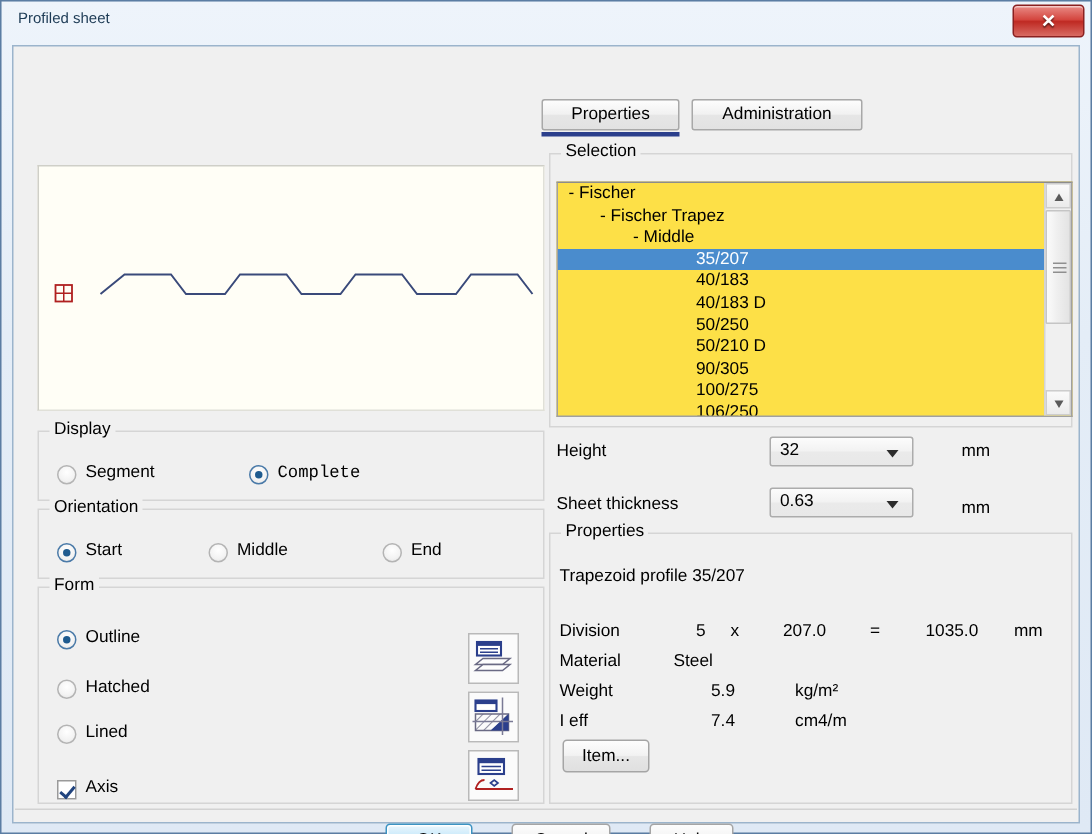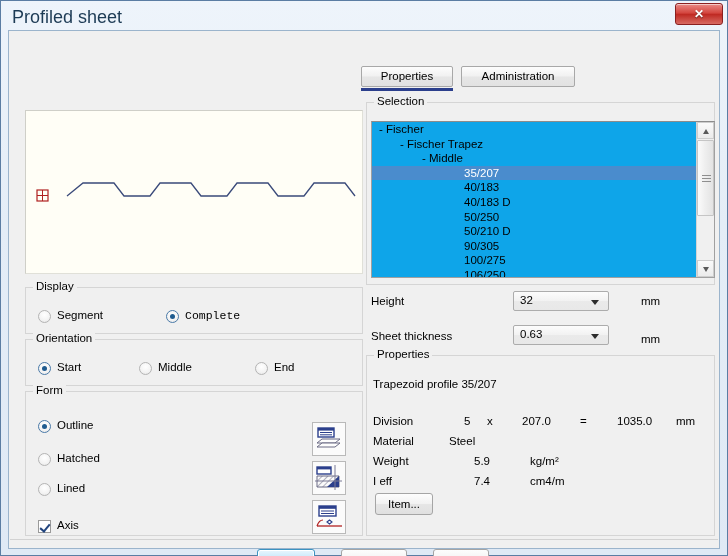--- a/index.html
+++ b/index.html
@@ -14,21 +14,21 @@
     position:absolute;left:0;top:0;width:728px;height:556px;
     box-sizing:border-box;
     border:1px solid #5b7da3;
     background:linear-gradient(to bottom,#eef4fb 0%,#e4edf7 40%,#dfe9f5 100%);
   }
   #titlebar{
     position:absolute;left:0;top:0;width:726px;height:28px;
   }
   #title-text{
     position:absolute;left:11px;top:6px;
-    font-size:18px;color:#1d3b55;
+    font-size:10px;color:#1d3b55;
   }
   #close-btn{
     position:absolute;right:4px;top:2px;width:46px;height:20px;
     border:1px solid #8a2020;border-radius:3px;
     background:linear-gradient(to bottom,#e98b86 0%,#d4463f 45%,#bf2a23 52%,#d86a62 100%);
     box-shadow:inset 0 1px 0 rgba(255,255,255,.55);
     cursor:pointer;
   }
   #close-btn .glyph{
     position:absolute;left:0;top:0;width:46px;height:20px;
@@ -97,21 +97,21 @@
     background:#fff;border:1px solid #9a9a9a;}
   .cbox.on::after{
     content:"";position:absolute;left:3px;top:1px;width:4px;height:8px;
     border:solid #21447e;border-width:0 2px 2px 0;
     transform:rotate(40deg);
   }
 
   
   #listbox{
     position:absolute;left:362px;top:90px;width:344px;height:157px;
-    box-sizing:border-box;background:#0ea5e9;
+    box-sizing:border-box;background:#fde047;
     border:1px solid #a0a0a0;border-top-color:#8c8c8c;
     overflow:hidden;
   }
   .litem{
     position:relative;height:14.6px;line-height:14.6px;
     font-size:11.5px;white-space:nowrap;padding-left:4px;
   }
   .litem.sel{background:#4a8ccd;color:#fff;}
   #lb-scroll{
     position:absolute;right:0;top:0;width:17px;height:155px;

